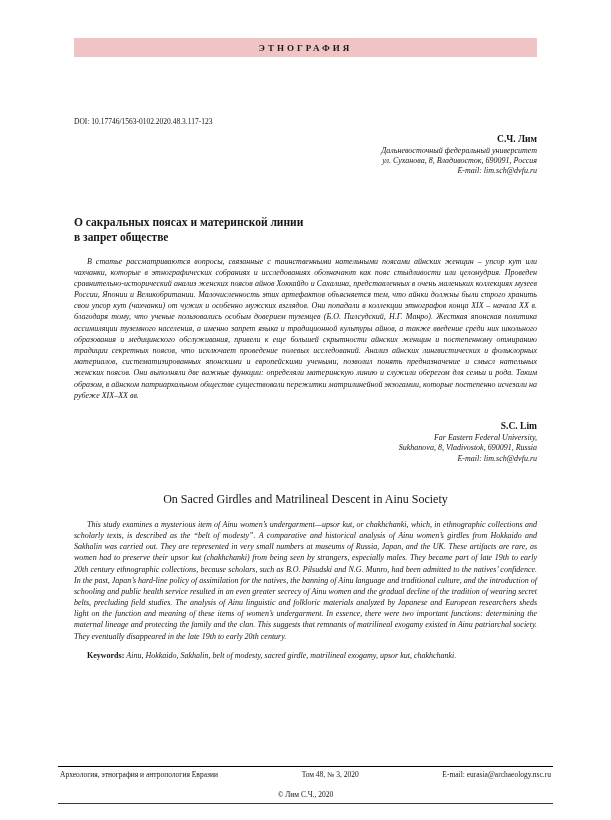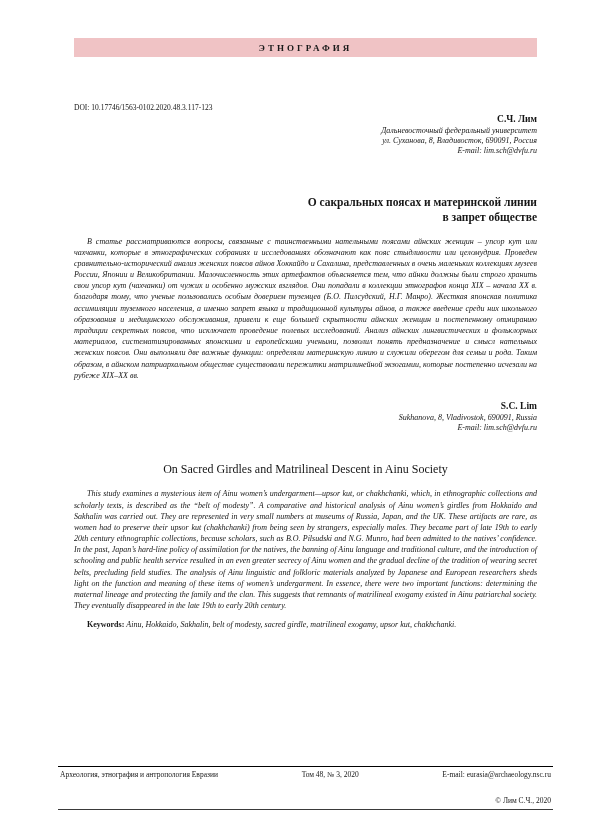--- a/index.html
+++ b/index.html
@@ -31,28 +31,28 @@
     font-weight: bold;
     letter-spacing: 3px;
     color: #1a1a1a;
   }
   .content {
     position: absolute;
     top: 57px;
     left: 74px;
     width: 463px;
   }
-  .meta { margin-top: 46px; font-size: 7.5px; line-height: 1.4; }
-  .author-block { text-align: right; }
+  .meta { margin-top: 60px; font-size: 7.5px; line-height: 1.4; }
+  .author-block { margin-top: 6px; text-align: right; }
   .author-block.en { margin-top: 20px; }
   .author-name { font-size: 9.5px; font-weight: bold; margin-bottom: 2px; }
   .affil { font-style: italic; font-size: 8px; line-height: 1.3; }
   .title-ru {
     margin-top: 38px;
-    text-align: right;
+    text-align: left;
     font-size: 11.5px;
     font-weight: bold;
     line-height: 1.3;
   }
   .title-en {
     margin-top: 28px;
     text-align: center;
     font-size: 12px;
     font-weight: normal;
     line-height: 1.3;
@@ -80,21 +80,21 @@
     top: 766px;
     left: 58px;
     width: 495px;
     border-top: 1px solid #000000;
     border-bottom: 1px solid #3a3a3a;
     padding: 3px 2px;
     font-size: 7.5px;
     line-height: 1.35;
   }
   .footer-row { display: flex; justify-content: space-between; }
-  .footer-copyright { text-align: right; margin-top: 16px; }
+  .footer-copyright { text-align: center; margin-top: 10px; }
   .page-number {
     position: absolute;
     top: 798px;
     left: 0;
     width: 611px;
     text-align: center;
     font-size: 9px;
   }
 </style>
 </head>
@@ -125,20 +125,21 @@
       <span>О сакральных поясах и материнской линии</span><br>
       <span>в запрет обществе</span>
     </h1>
 
     <p class="abstract">В статье рассматриваются вопросы, связанные с таинственными нательными поясами айнских женщин – упсор кут или чахчанки, которые в этнографических собраниях и исследованиях обозначают как пояс стыдливости или целомудрия. Проведен сравнительно-исторический анализ женских поясов айнов Хоккайдо и Сахалина, представленных в очень маленьких коллекциях музеев России, Японии и Великобритании. Малочисленность этих артефактов объясняется тем, что айнки должны были строго хранить свои упсор кут (чахчанки) от чужих и особенно мужских взглядов. Они попадали в коллекции этнографов конца XIX – начала XX в. благодаря тому, что ученые пользовались особым доверием туземцев (Б.О. Пилсудский, Н.Г. Манро). Жесткая японская политика ассимиляции туземного населения, а именно запрет языка и традиционной культуры айнов, а также введение среди них школьного образования и медицинского обслуживания, привели к еще большей скрытности айнских женщин и постепенному отмиранию традиции секретных поясов, что исключает проведение полевых исследований. Анализ айнских лингвистических и фольклорных материалов, систематизированных японскими и европейскими учеными, позволил понять предназначение и смысл нательных женских поясов. Они выполняли две важные функции: определяли материнскую линию и служили оберегом для семьи и рода. Таким образом, в айнском патриархальном обществе существовали пережитки матрилинейной экзогамии, которые постепенно исчезали на рубеже XIX–XX вв.</p>
 
 
     <div class="author-block en">
       <div class="author-name">S.C. Lim</div>
       <div class="affil">
+        <div>Far Eastern Federal University,</div>
         <div>Sukhanova, 8, Vladivostok, 690091, Russia</div>
         <div>E-mail: lim.sch@dvfu.ru</div>
       </div>
     </div>
 
     <h2 class="title-en">On Sacred Girdles and Matrilineal Descent in Ainu Society</h2>
 
     <p class="abstract">This study examines a mysterious item of Ainu women’s undergarment—upsor kut, or chakhchanki, which, in ethnographic collections and scholarly texts, is described as the “belt of modesty”. A comparative and historical analysis of Ainu women’s girdles from Hokkaido and Sakhalin was carried out. They are represented in very small numbers at museums of Russia, Japan, and the UK. These artifacts are rare, as women had to preserve their upsor kut (chakhchanki) from being seen by strangers, especially males. They became part of late 19th to early 20th century ethnographic collections, because scholars, such as B.O. Pilsudski and N.G. Munro, had been admitted to the natives’ confidence. In the past, Japan’s hard-line policy of assimilation for the natives, the banning of Ainu language and traditional culture, and the introduction of schooling and public health service resulted in an even greater secrecy of Ainu women and the gradual decline of the tradition of wearing secret belts, precluding field studies. The analysis of Ainu linguistic and folkloric materials analyzed by Japanese and European researchers sheds light on the function and meaning of these items of women’s undergarment. In essence, there were two important functions: determining the maternal lineage and protecting the family and the clan. This suggests that remnants of matrilineal exogamy existed in Ainu patriarchal society. They eventually disappeared in the late 19th to early 20th century.</p>
 
     <p class="keywords">

